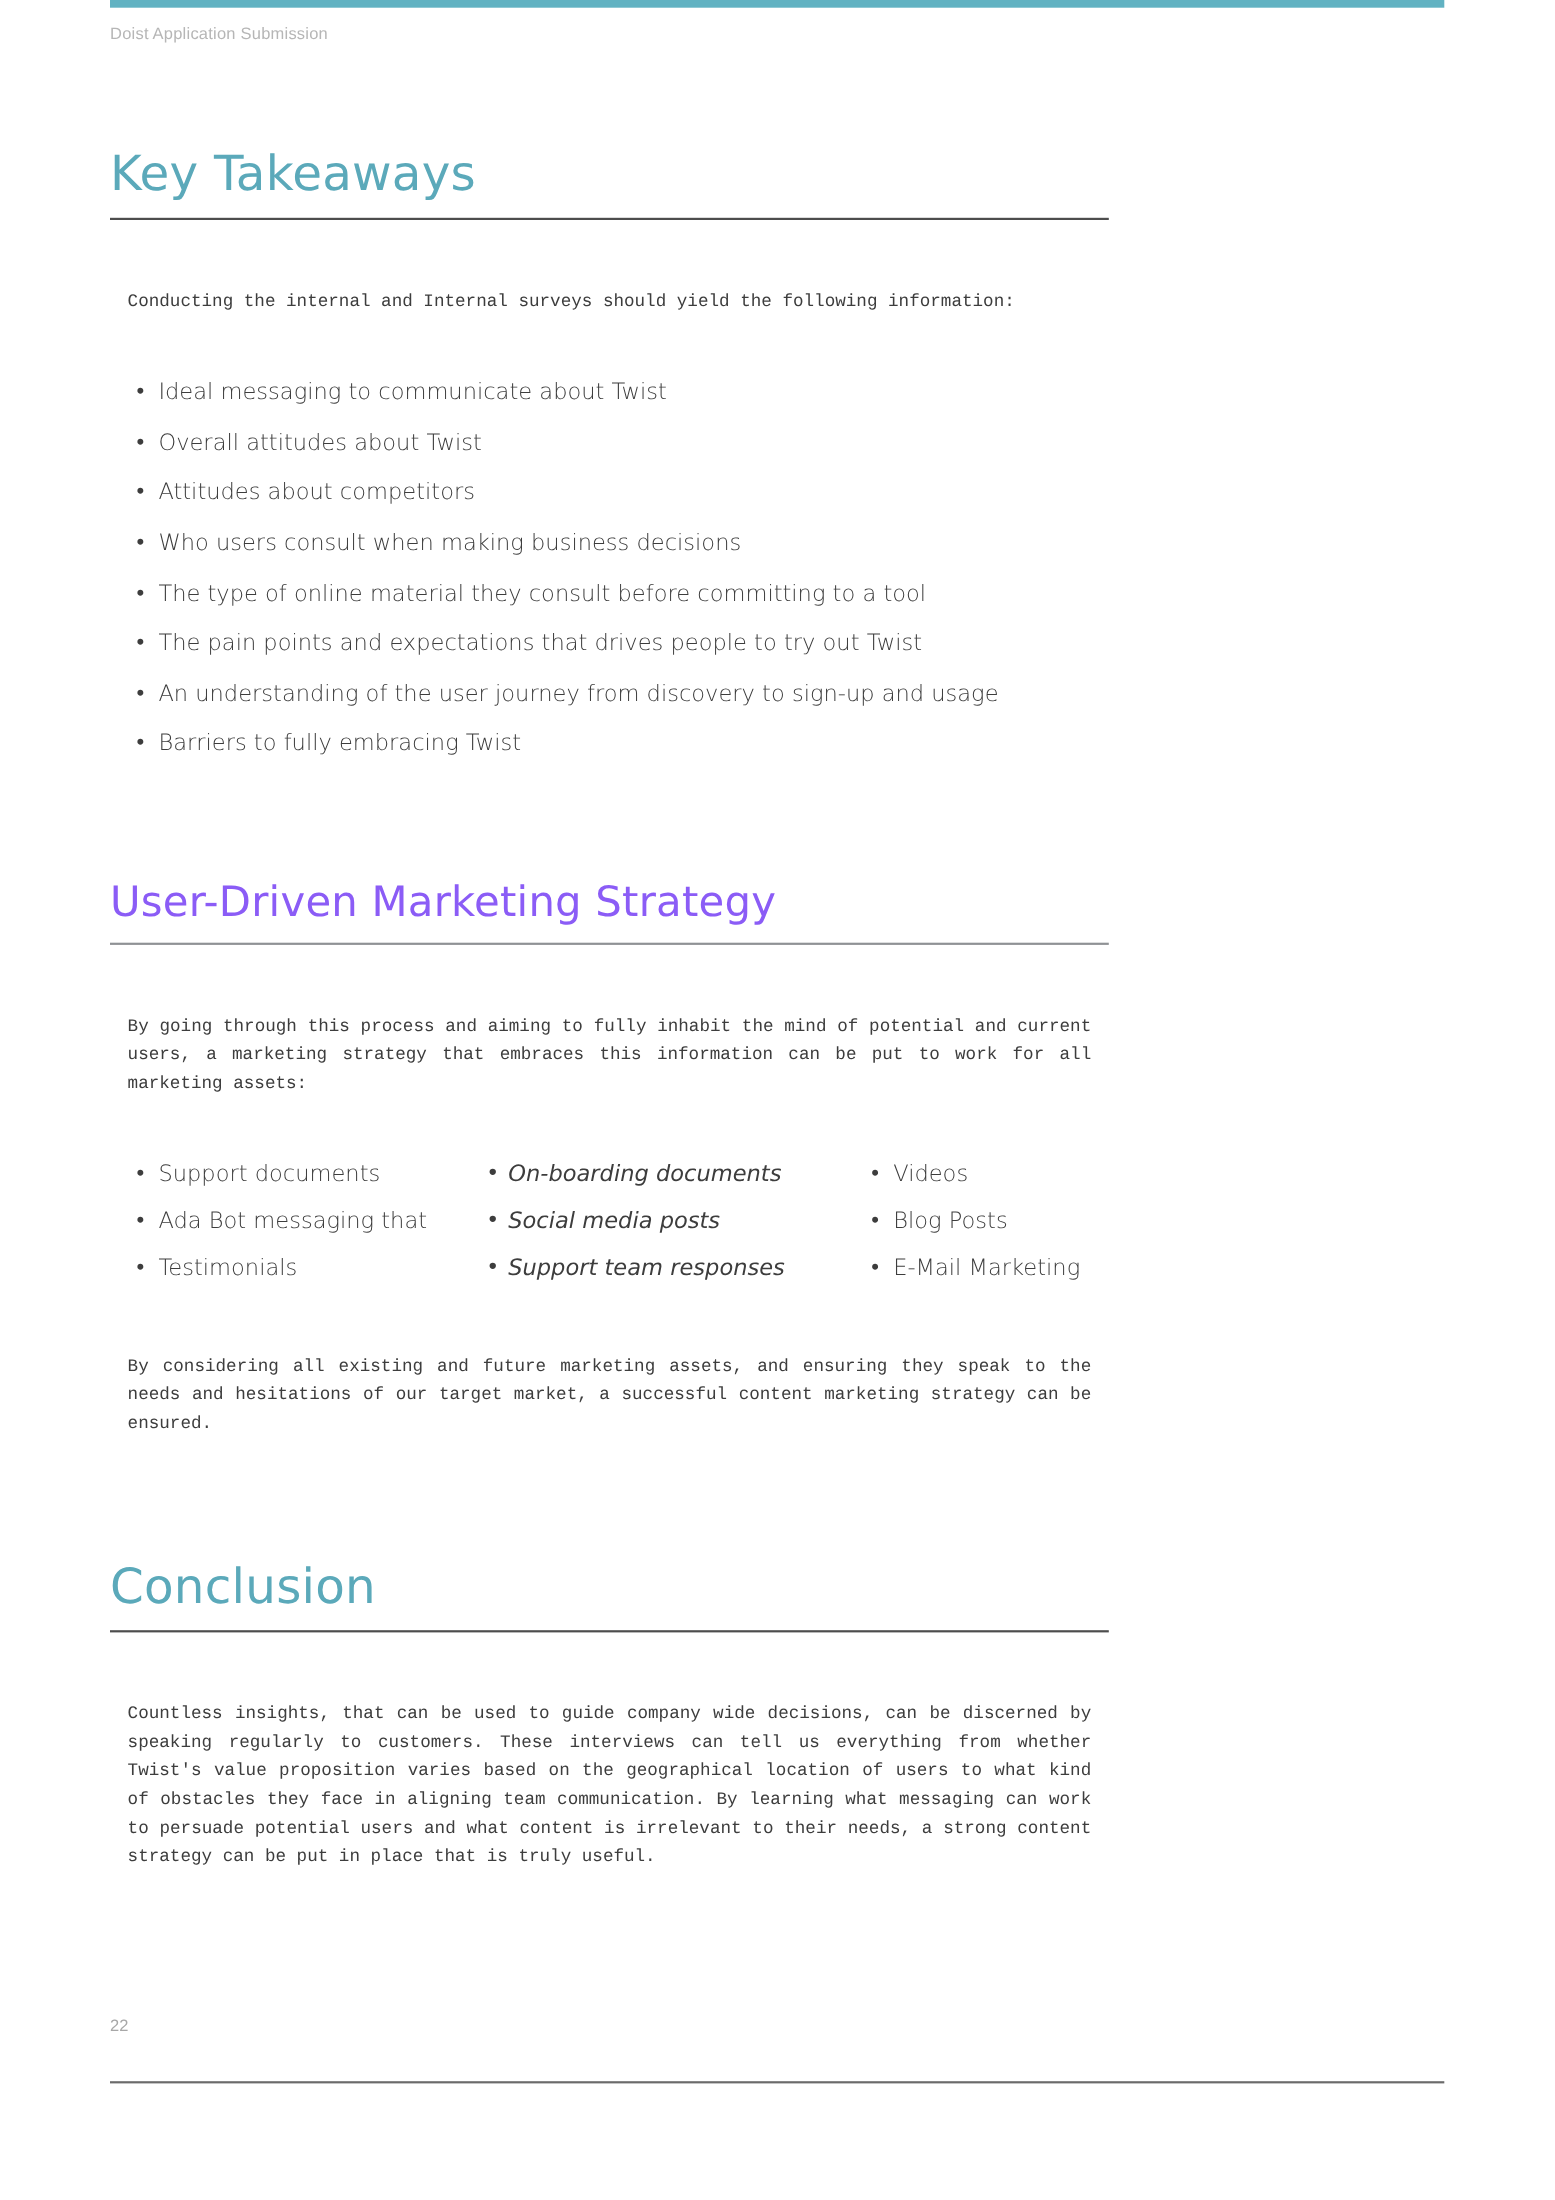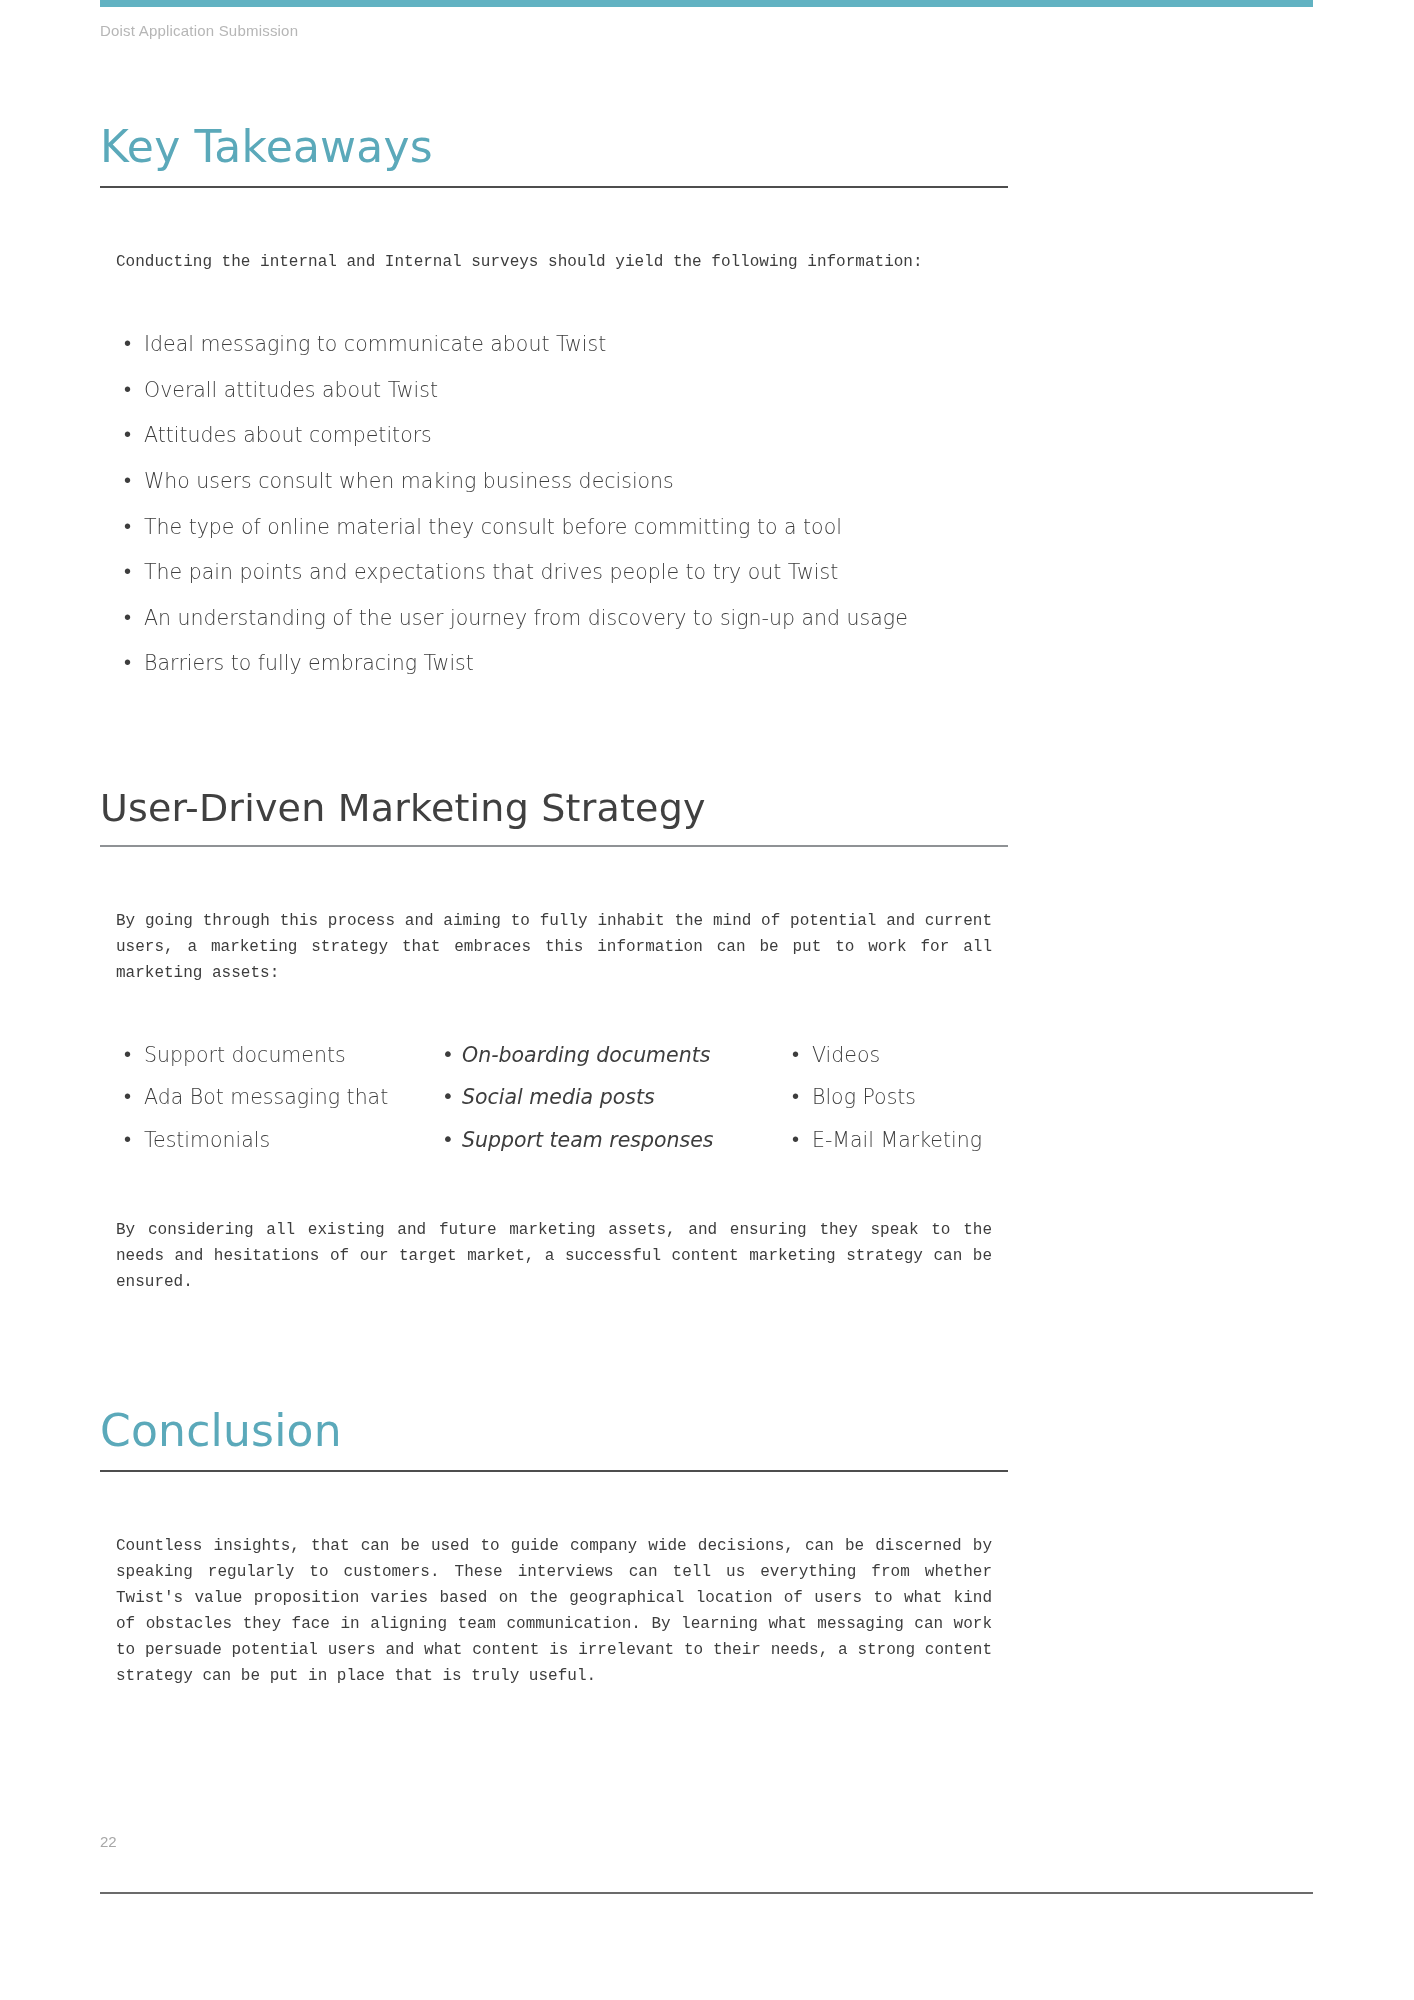--- a/index.html
+++ b/index.html
@@ -33,21 +33,21 @@
     font-size: 15px;
     letter-spacing: 0.2px;
     color: #b6b6b6;
     font-family: "Liberation Sans", sans-serif;
   }
 
   
   .page {
     position: absolute;
     left: 100px;
-    top: 44px;
+    top: 56px;
     width: 1213px;
   }
 
   .content-col {
     width: 908px;
   }
 
   
   .section {
     position: relative;
@@ -57,21 +57,21 @@
     font-weight: 400;
     font-family: "DejaVu Sans", sans-serif;
     letter-spacing: 0.2px;
     line-height: 1.05;
   }
   .title-strong {
     color: #5ba9ba;
     font-size: 44px;
   }
   .title-faded {
-    color: #404040;
+    color: #8b5cf6;
     font-size: 38px;
     font-weight: 600;
   }
   .rule {
     height: 0;
     border: 0;
     border-top: 2px solid #4d4d4d;
     margin: 0;
     width: 908px;
   }

